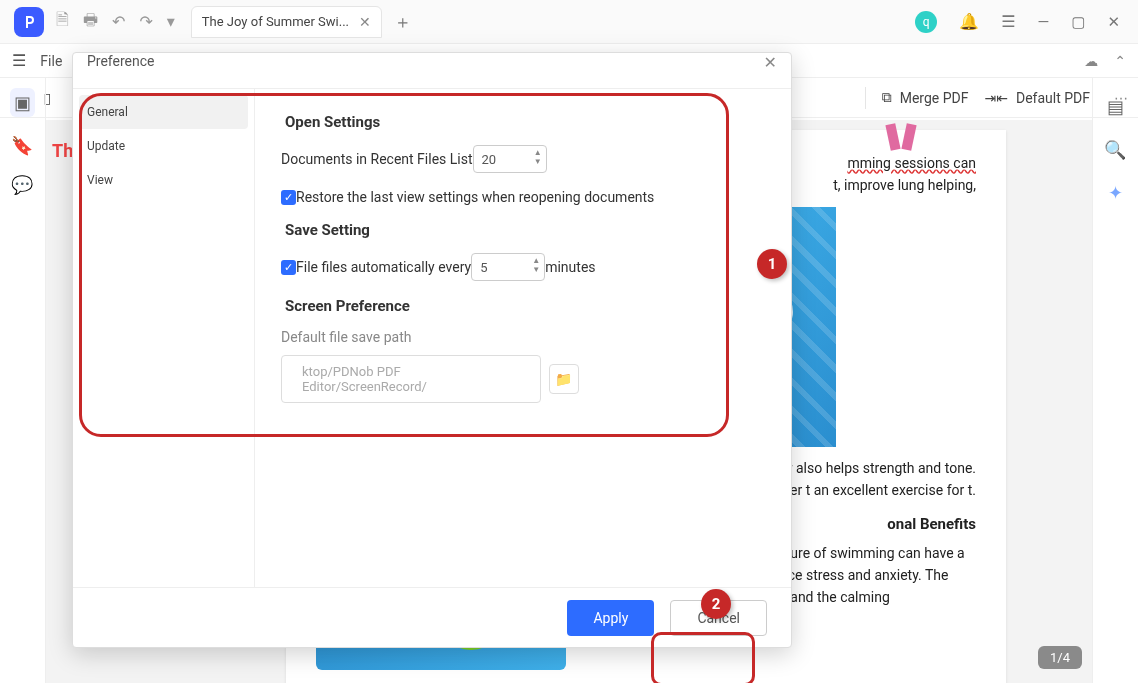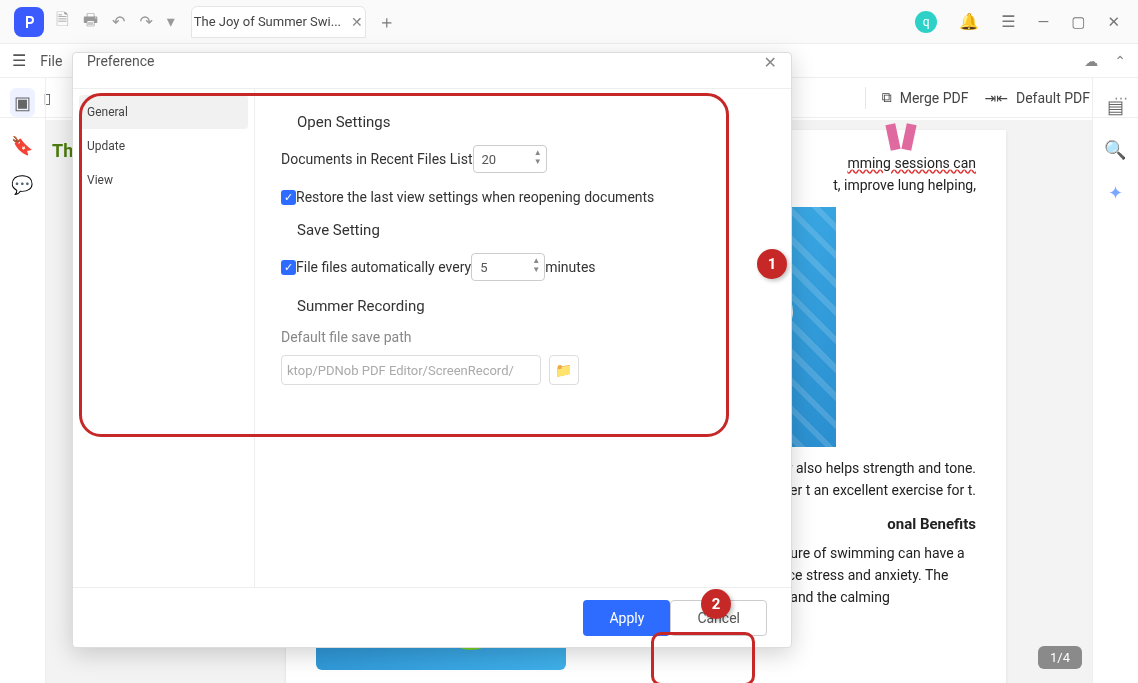--- a/index.html
+++ b/index.html
@@ -1,21 +1,21 @@
 <!DOCTYPE html>
 <html><head>
 <meta charset="utf-8">
 <style>
 *{box-sizing:border-box;margin:0;padding:0;font-family:-apple-system,BlinkMacSystemFont,"Segoe UI",Roboto,sans-serif}
 body{width:1138px;height:683px;background:#fff;overflow:hidden;position:relative;color:#333}
 .titlebar{height:44px;display:flex;align-items:center;background:#fafafa;border-bottom:1px solid #eee}
 .logo{width:30px;height:30px;background:#3b5bff;border-radius:8px;margin:0 12px 0 14px;display:flex;align-items:center;justify-content:center;color:#fff;font-weight:700}
 .tb-icons{display:flex;align-items:center;gap:14px;color:#999}
 .tb-icons span{font-size:16px}
-.tab{display:flex;align-items:center;background:#fff;border:1px solid #e5e5e5;border-radius:6px 6px 0 0;height:32px;padding:0 2px;margin-left:16px;gap:10px;font-size:13px;color:#444}
+.tab{display:flex;align-items:center;background:#fff;border:1px solid #e5e5e5;border-radius:6px 6px 0 0;height:32px;padding:0 10px;margin-left:16px;gap:10px;font-size:13px;color:#444}
 .tab .x{color:#888;font-size:14px}
 .plus{margin-left:12px;color:#777;font-size:18px}
 .tb-right{margin-left:auto;display:flex;align-items:center;gap:22px;padding-right:18px;color:#777}
 .avatar{width:22px;height:22px;background:#2ed1c7;border-radius:50%;display:flex;align-items:center;justify-content:center;color:#fff;font-size:12px}
 .win-btn{font-size:15px}
 .menubar{height:34px;display:flex;align-items:center;border-bottom:1px solid #eee;padding:0 12px;gap:14px;color:#555;font-size:14px}
 .menubar .hamb{font-size:16px}
 .menubar-right{margin-left:auto;display:flex;gap:16px;color:#888}
 .toolbar-row{height:40px;border-bottom:1px solid #eee;display:flex;align-items:center;padding:0 10px;gap:16px;font-size:14px;color:#444}
 .tool-pill{display:flex;align-items:center;gap:8px}
@@ -31,37 +31,37 @@
 .ribbon:before{left:2px;transform:rotate(-12deg)}
 .ribbon:after{right:2px;transform:rotate(12deg)}
 .wavy{text-decoration:underline wavy #d33}
 .pool{width:520px;height:240px;background:linear-gradient(135deg,#2a8ecf 0%,#3fb0ea 50%,#2a8ecf 100%);margin:10px 0;position:relative;overflow:hidden}
 .pool:after{content:"";position:absolute;inset:0;background:repeating-linear-gradient(45deg,rgba(255,255,255,.15) 0 6px,transparent 6px 20px)}
 .float{position:absolute;right:40px;top:90px;width:200px;height:70px;background:repeating-linear-gradient(90deg,#fff 0 12px,#ff8fb1 12px 24px);border-radius:40px;transform:rotate(-18deg)}
 .swimmer{position:absolute;right:170px;top:40px;width:60px;height:60px;background:#ffd54a;border-radius:50% 50% 10% 10%}
 .pool2{width:250px;height:120px;background:linear-gradient(135deg,#2a8ecf,#3fb0ea);border-radius:6px;margin-top:8px;position:relative}
 .ring{position:absolute;right:60px;top:30px;width:70px;height:70px;border:18px solid #7ed321;border-radius:50%}
 .page-counter{position:absolute;right:10px;bottom:14px;background:#8a8a8a;color:#fff;border-radius:6px;padding:4px 12px;font-size:13px}
-.title-strip{position:absolute;left:52px;top:140px;font-size:18px;font-weight:700;color:#4d7c0f}
+.title-strip{position:absolute;left:52px;top:140px;font-size:18px;font-weight:700;color:#ef4444}
 .dialog{position:absolute;left:72px;top:52px;width:720px;height:596px;background:#fff;border:1px solid #ddd;border-radius:4px;box-shadow:0 6px 24px rgba(0,0,0,.18);display:flex;flex-direction:column;z-index:10}
 .dlg-head{height:36px;display:flex;align-items:flex-start;padding:0 14px;border-bottom:1px solid #eee;font-size:14px;color:#555}
 .dlg-head .x{margin-left:auto;color:#888;font-size:16px;cursor:pointer}
 .dlg-body{flex:1;display:flex;position:relative}
 .dlg-nav{width:182px;border-right:1px solid #eee;padding:6px}
 .dlg-nav div{padding:10px 8px;font-size:12px;color:#444;border-radius:4px;cursor:pointer}
 .dlg-nav .sel{background:#f1f1f1}
 .dlg-content{flex:1;padding:18px 26px;font-size:14px;color:#333}
-.sect{font-size:15px;font-weight:400;margin:6px 16px 14px}
+.sect{font-size:15px;font-weight:700;margin:6px 4px 14px}
 .row{display:flex;align-items:center;margin-bottom:16px}
 .spin{width:74px;height:28px;border:1px solid #ccc;border-radius:4px;display:flex;align-items:center;padding:0 8px;position:relative;font-size:13px;color:#555}
 .spin .arrows{position:absolute;right:4px;top:2px;display:flex;flex-direction:column;font-size:8px;color:#888;line-height:9px}
 .cbx{width:15px;height:15px;background:#2d6cff;border-radius:3px;display:inline-flex;align-items:center;justify-content:center;color:#fff;font-size:11px}
-.pathbox{width:260px;height:30px;border:1px solid #ddd;border-radius:4px;padding:0 5px;display:flex;align-items:center;color:#aaa;font-size:13px}
+.pathbox{width:260px;height:48px;border:1px solid #ddd;border-radius:4px;padding:0 20px;display:flex;align-items:center;color:#aaa;font-size:13px}
 .folderbtn{width:30px;height:30px;border:1px solid #ddd;border-radius:4px;display:flex;align-items:center;justify-content:center;color:#888;margin-left:8px;font-size:14px}
-.dlg-foot{height:60px;border-top:1px solid #eee;display:flex;align-items:center;justify-content:flex-end;padding:0 24px}
+.dlg-foot{height:60px;border-top:1px solid #eee;display:flex;align-items:center;justify-content:flex-end;gap:16px;padding:0 24px}
 .btn{height:36px;padding:0 26px;border-radius:4px;font-size:14px;display:flex;align-items:center;justify-content:center;cursor:pointer}
 .btn-primary{background:#2d6cff;color:#fff}
 .btn-secondary{background:#fff;border:1px solid #ccc;color:#555}
 .redbox1{position:absolute;left:6px;top:40px;width:650px;height:344px;border:3px solid #c62828;border-radius:22px;pointer-events:none}
 .marker{position:absolute;width:30px;height:30px;background:#c62828;border-radius:50%;display:flex;align-items:center;justify-content:center;color:#fff;font-weight:700;font-size:15px;box-shadow:2px 2px 4px rgba(0,0,0,.25)}
 .m1{left:684px;top:196px}
 .m2{left:628px;top:536px}
 .redbox2{position:absolute;left:578px;top:579px;width:104px;height:54px;border:3px solid #c62828;border-radius:10px;pointer-events:none}
 .doc-h{font-weight:700;font-size:15px;margin:10px 0 6px}
 svg{display:block}
@@ -194,21 +194,21 @@
         <span>File files automatically every</span>
         <div class="spin">
           <span>5</span>
           <div class="arrows">
               <span>▲</span>
               <span>▼</span>
             </div>
         </div>
         <span>minutes</span>
       </div>
-      <div class="sect">Summer Recording</div>
+      <div class="sect">Screen Preference</div>
       <div style="color:#888;margin-bottom:10px">Default file save path</div>
       <div class="row">
         <div class="pathbox">
           <span>ktop/PDNob PDF Editor/ScreenRecord/</span>
         </div>
         <div class="folderbtn">
           <span>📁</span>
         </div>
       </div>
     </div>

